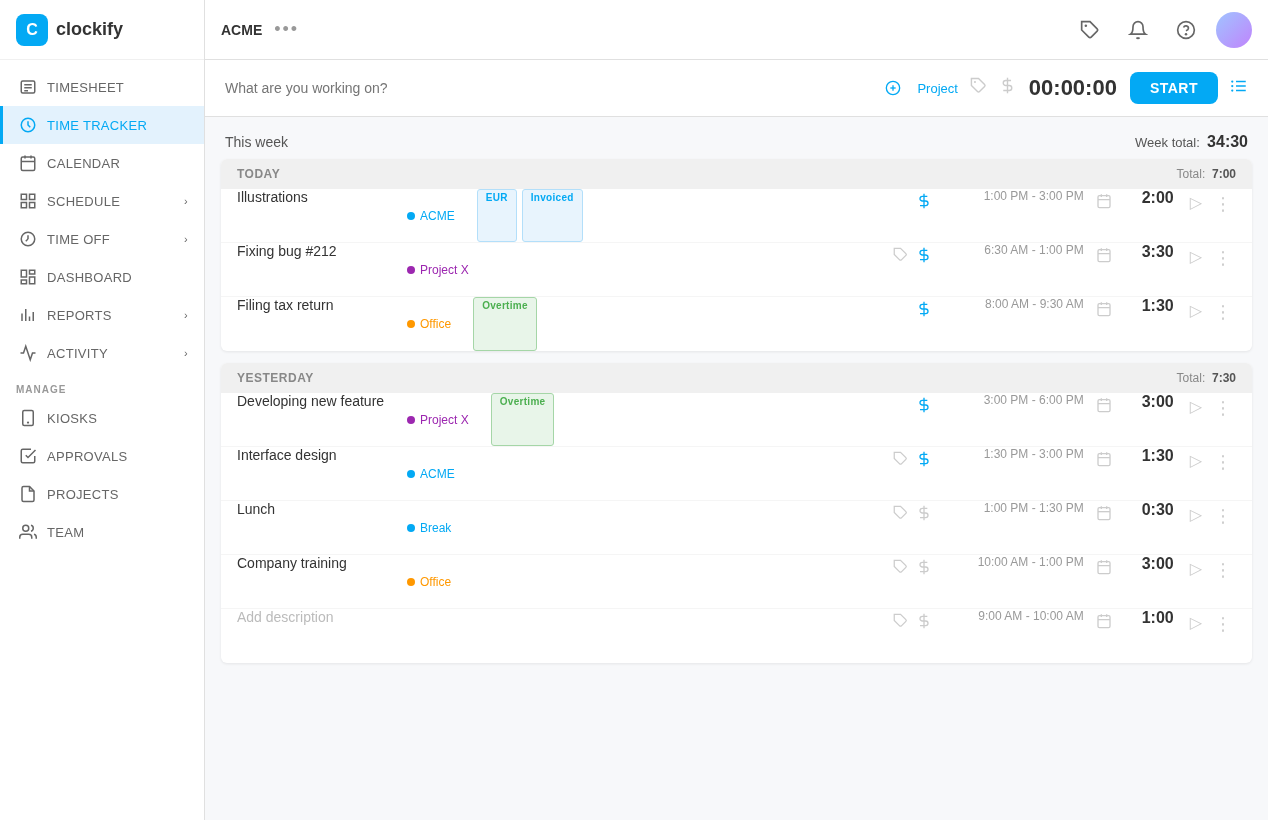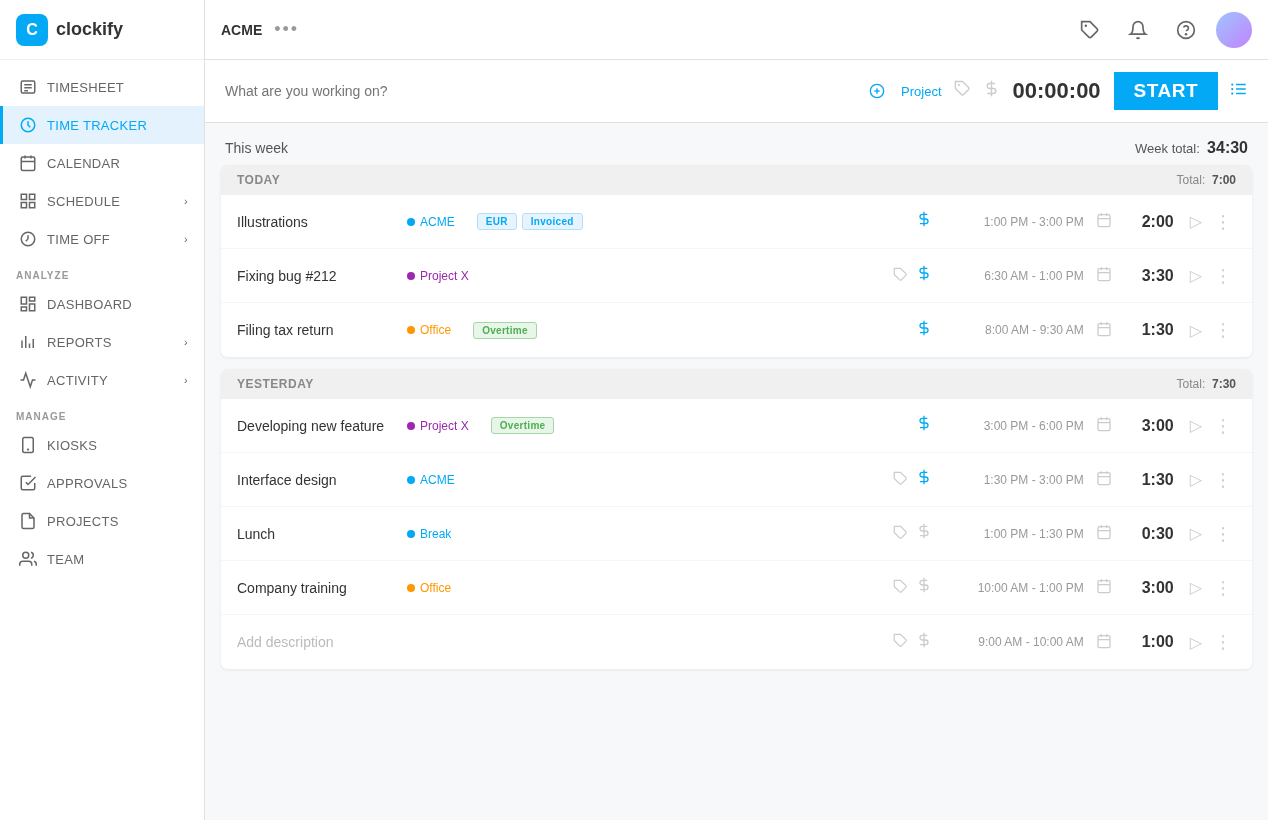--- a/index.html
+++ b/index.html
@@ -90,22 +90,22 @@
       color: #03a9f4; font-size: 13px; font-weight: 500;
       cursor: pointer; border: none; background: none;
     }
     .timer-tag-btn, .timer-billable-btn {
       background: none; border: none; cursor: pointer;
       color: #ccc; font-size: 17px;
     }
     .timer-time { font-size: 22px; font-weight: 600; color: #333; min-width: 90px; text-align: center; }
     .start-btn {
       background: #03a9f4; color: white;
-      border: none; border-radius: 0;
-      padding: 8px 20px; font-size: 19px; font-weight: 700;
+      border: none; border-radius: 8px;
+      padding: 8px 20px; font-size: 14px; font-weight: 700;
       cursor: pointer; letter-spacing: 0.5px;
     }
     .timer-list-icon { color: #03a9f4; font-size: 17px; cursor: pointer; }
 
     
     .week-header {
       display: flex; align-items: center; justify-content: space-between;
       padding: 16px 20px 8px;
       font-size: 14px;
     }
@@ -119,21 +119,21 @@
       background: #f0f0f0;
       display: flex; align-items: center; justify-content: space-between;
       padding: 8px 16px;
     }
     .day-label { font-size: 12px; font-weight: 600; color: #888; text-transform: uppercase; letter-spacing: 0.5px; }
     .day-total { font-size: 12px; color: #888; }
     .day-total strong { color: #555; font-weight: 700; }
 
     
     .entry-row {
-      display: flex; align-items: center;
+      display: flex; 
       padding: 0 16px;
       border-bottom: 1px solid #f5f5f5;
       min-height: 54px;
     }
     .entry-row:last-child { border-bottom: none; }
     .entry-description { font-size: 14px; color: #333; font-weight: 400; min-width: 160px; }
     .entry-project {
       display: flex; align-items: center; gap: 5px;
       font-size: 12px; font-weight: 500;
       margin-left: 10px;
@@ -213,21 +213,20 @@
     <div class="nav-item">
       <svg class="nav-icon" viewBox="0 0 24 24" fill="none" stroke="currentColor" stroke-width="2">
           <circle cx="12" cy="12" r="9"></circle>
           <polyline points="12 7 12 12"></polyline>
           <line x1="9" y1="15" x2="12" y2="12"></line>
         </svg>
       <span>TIME OFF</span>
       <span class="chevron">›</span>
     </div>
 
-    <div class="nav-section-label">ANALYZE</div>
 
     <div class="nav-item">
       <svg class="nav-icon" viewBox="0 0 24 24" fill="none" stroke="currentColor" stroke-width="2">
           <rect x="3" y="3" width="7" height="9"></rect>
           <rect x="14" y="3" width="7" height="5"></rect>
           <rect x="14" y="12" width="7" height="9"></rect>
           <rect x="3" y="16" width="7" height="5"></rect>
         </svg>
       <span>DASHBOARD</span>
     </div>

